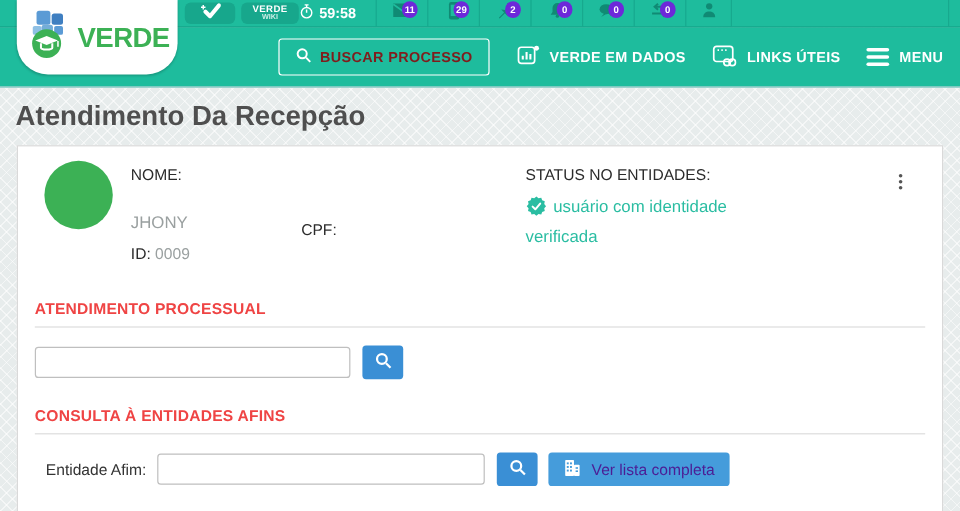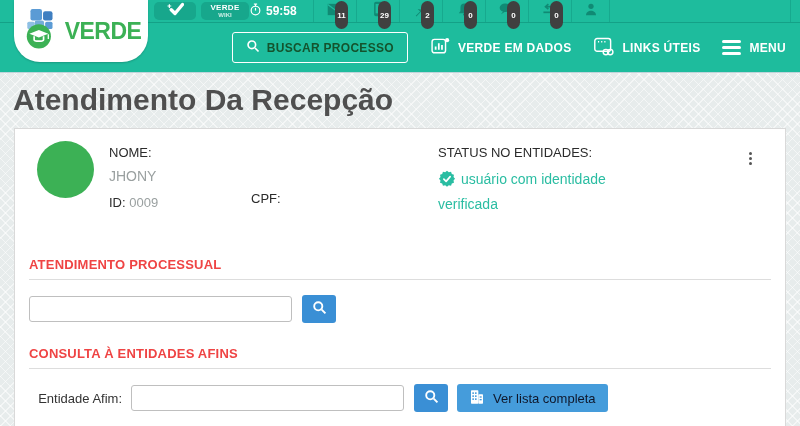--- a/index.html
+++ b/index.html
@@ -17,73 +17,73 @@
             display:flex; align-items:center; justify-content:center; cursor:pointer; }
   .tb-btn.wiki { width:48px; margin-left:5px; flex-direction:column; color:#fff; line-height:1; }
   .wiki-l1 { font-size:8px; font-weight:bold; letter-spacing:.3px; }
   .wiki-l2 { font-size:6px; font-weight:bold; color:#cdeee6; }
   .timer { width:64px; display:flex; align-items:center; justify-content:flex-start; gap:4px;
            color:#fff; font-size:12px; font-weight:bold; }
   .tb-cell { width:43px; border-left:1px solid #17a98e; display:flex; align-items:center;
              justify-content:center; position:relative; cursor:pointer; }
   .tb-cell.person { width:38px; }
   .tb-fill { flex:1; border-left:1px solid #17a98e; border-right:1px solid #17a98e; margin-right:9px; }
-  .badge { position:absolute; top:1px; left:21px; min-width:13px; height:28px; border-radius:7px;
-           background:#404040; color:#fff; font-size:8px; font-weight:bold;
+  .badge { position:absolute; top:1px; left:21px; min-width:13px; height:14px; border-radius:7px;
+           background:#6d28d9; color:#fff; font-size:8px; font-weight:bold;
            display:flex; align-items:center; justify-content:center; padding:0 2px; }
 
   
   .logo-card { position:absolute; left:14px; top:0; width:134px; height:62px; background:#fff;
                border-radius:0 0 26px 26px; box-shadow:0 1px 2px rgba(0,0,0,.18); z-index:5;
                display:flex; align-items:center; justify-content:center; gap:2px; }
   .logo-text { color:#3cb155; font-size:23px; font-weight:bold; letter-spacing:-.5px; }
 
   
   .navbar { height:50px; background:#1ebc9d; display:flex; align-items:center;
             justify-content:flex-end; gap:22px; padding-right:14px; color:#fff;
             border-bottom:1px solid #bfd4da; }
   .buscar-btn { display:flex; align-items:center; gap:7px; border:1px solid #fff; border-radius:3px;
-                background:transparent; color:#14532d; padding:6px 13px; font-size:12px; font-weight:bold;
+                background:transparent; color:#7f1d1d; padding:6px 13px; font-size:12px; font-weight:bold;
                 letter-spacing:.3px; cursor:pointer; font-family:inherit; }
   .nav-item { display:flex; align-items:center; gap:8px; font-size:12px; font-weight:bold;
               letter-spacing:.3px; cursor:pointer; }
   .burger { display:flex; flex-direction:column; gap:3px; }
   .burger i { width:19px; height:3px; background:#fff; border-radius:2px; }
 
   
-  h1 { font-size:30px; font-weight:bold; color:#4f4f4f; margin:10px 0 11px 13px; }
+  h1 { font-size:23px; font-weight:bold; color:#4f4f4f; margin:10px 0 11px 13px; }
   .card { margin:0 14px; background:#fff; border:1px solid #d9d9d9; min-height:297px; }
   .card-head { position:relative; height:128px; font-size:13px; }
   .avatar { position:absolute; left:22px; top:12px; width:57px; height:57px;
             border-radius:50%; background:#3cb155; }
   .lbl { font-weight:normal; color:#2b2b2b; }
   .val { color:#9aa0a0; }
   .info { position:absolute; left:94px; top:16px; }
-  .info .name { margin-top:8px; font-size:14px; }
+  .info .name { margin-top:24px; font-size:14px; }
   .info .idrow { margin-top:11px; }
   .cpf { position:absolute; left:236px; top:62px; }
   .status { position:absolute; left:423px; top:16px; width:195px; }
   .status-line { color:#2abda2; font-size:14px; margin-top:7px; line-height:1.75; cursor:pointer; }
   .status-line svg { vertical-align:-4px; margin-right:5px; }
   .kebab { position:absolute; right:31px; top:21px; display:flex; flex-direction:column; gap:2px;
            cursor:pointer; padding:2px; }
   .kebab i { width:3px; height:3px; border-radius:50%; background:#555; }
 
   .section { margin:0 14px; }
   .sec-title { font-size:13px; font-weight:bold; color:#ef4444; letter-spacing:.2px;
                padding-bottom:7px; border-bottom:1px solid #ddd; }
   .form-row { display:flex; align-items:center; margin:15px 0 23px; }
   .form-label { width:102px; text-align:right; padding-right:9px; font-size:13px; color:#333; }
   .text-input { height:26px; border:1px solid #bfbfbf; border-radius:3px; padding:0 6px;
                 font-size:13px; font-family:inherit; }
   .in-proc { width:263px; } .in-ent { width:273px; }
   .btn-search { margin-left:10px; width:34px; height:28px; background:#3a8fd5; border:none;
                 border-radius:3px; display:flex; align-items:center; justify-content:center; cursor:pointer; }
   .btn-list { margin-left:9px; height:28px; background:#459cdb; border:none; border-radius:3px;
-              color:#0f172a; font-size:13px; font-family:inherit; display:flex; align-items:center;
+              color:#4c1d95; font-size:13px; font-family:inherit; display:flex; align-items:center;
               gap:8px; padding:0 12px; cursor:pointer; }
 </style>
 </head>
 <body>
 
 <div class="app">
 
   <div class="topbar">
     <div class="tb-btn">
       <span>

